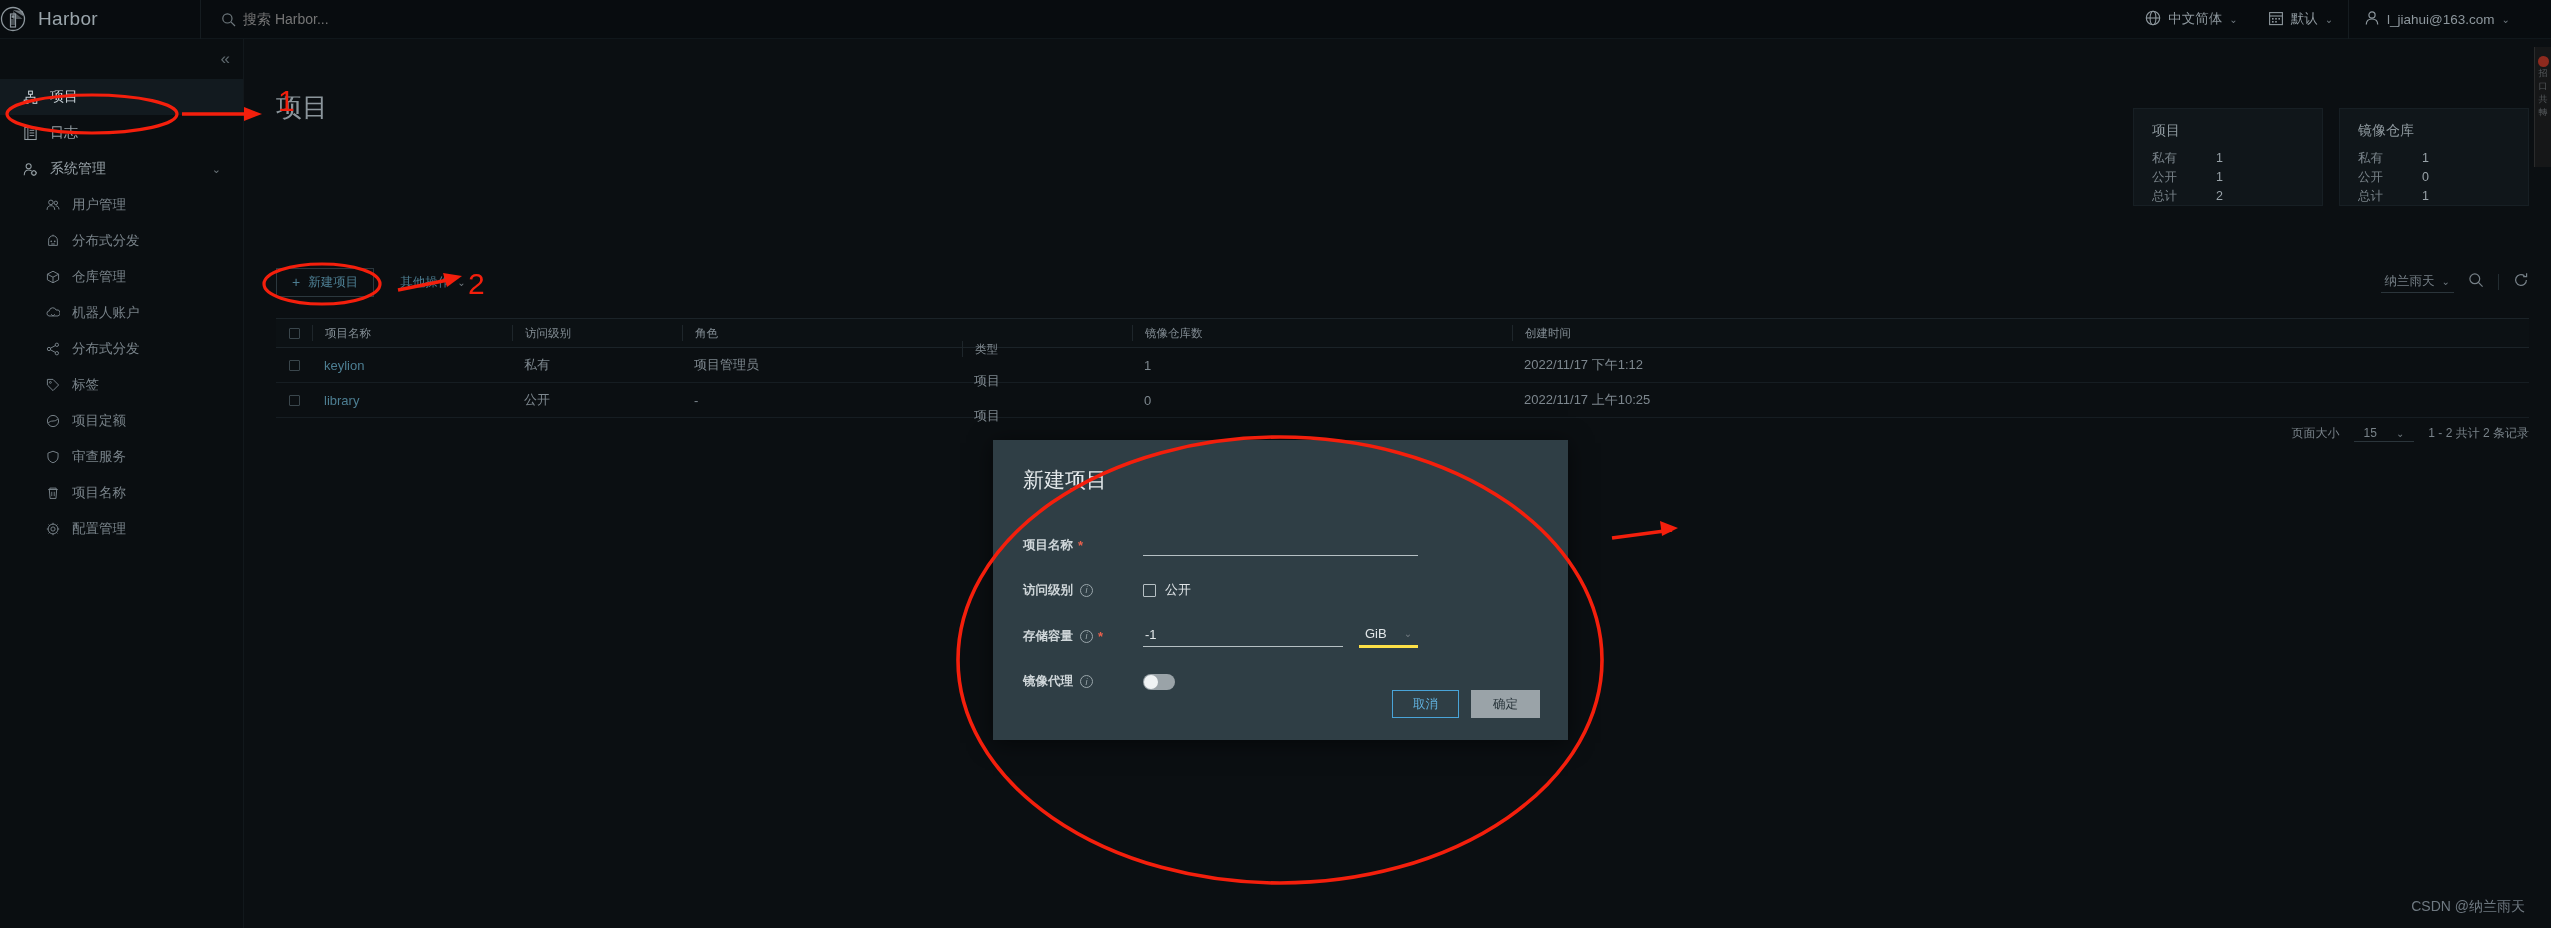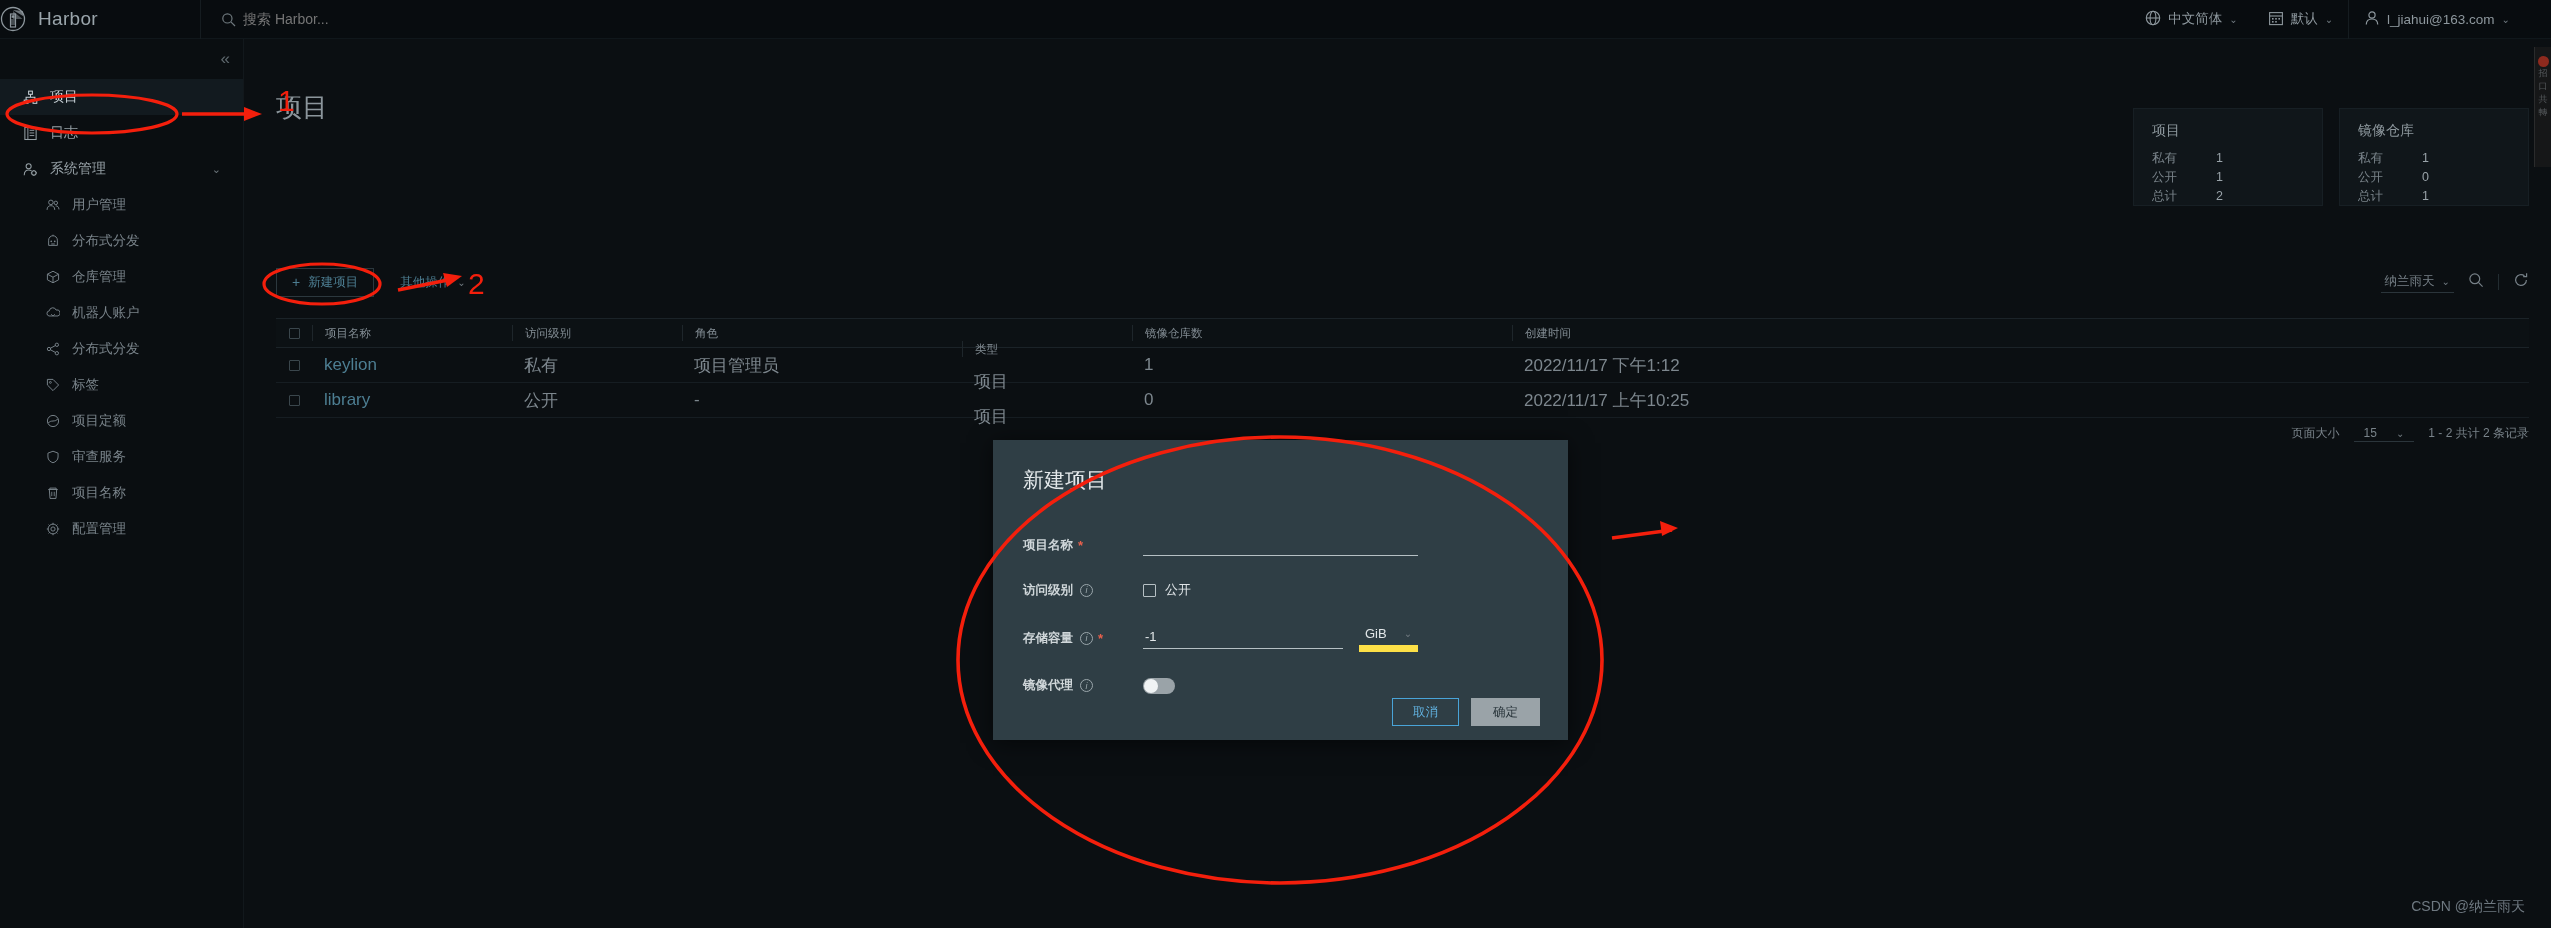--- a/index.html
+++ b/index.html
@@ -95,21 +95,21 @@
   .tb-ico { cursor: pointer; }
   .tb-sep { width: 1px; height: 16px; background: #222c31; }
 
   
   .table { position: absolute; left: 276px; top: 318px; right: 22px; }
   .thead, .trow { display: flex; align-items: center; }
   .thead {
     height: 30px; border-top: 1px solid #1b2328; border-bottom: 1px solid #1b2328;
     color: #828c93; font-size: 11.5px; background: #0c1114;
   }
-  .trow { height: 35px; border-bottom: 1px solid #161d22; color: #7d878e; font-size: 17px; }
+  .trow { height: 35px; border-bottom: 1px solid #161d22; color: #7d878e; font-size: 13px; }
   .c-check { width: 36px; display: flex; justify-content: center; }
   .cbox { width: 11px; height: 11px; border: 1px solid #3a464c; border-radius: 1px; cursor: pointer; }
   .c-name { width: 200px; }
   .c-access { width: 170px; }
   .c-role { width: 280px; }
   .c-type { width: 170px; margin-top: 32px; }
   .c-repo { width: 380px; }
   .c-time { flex: 1; }
   .thead .col { border-left: 1px solid #1e262b; padding-left: 12px; height: 16px; display: flex; align-items: center; }
   .thead .col:first-of-type { border-left: none; }
@@ -144,34 +144,34 @@
   }
   .finput {
     background: transparent; border: none; border-bottom: 1px solid #b6c0c4;
     outline: none; color: #e2e7e9; font-size: 13px; padding: 2px 2px 4px 2px;
     width: 200px; font-family: "Liberation Sans", sans-serif;
   }
   .finput.wide { width: 275px; }
   .mcheck { width: 13px; height: 13px; border: 1px solid #b6c0c4; border-radius: 1px; margin-right: 9px; cursor: pointer; }
   .mcheck-lbl { color: #dfe4e7; font-size: 13px; }
   .unit-sel {
-    border-bottom: 7px solid #fde047; color: #e2e7e9; font-size: 13px;
+    border-bottom: 3px solid #fde047; color: #e2e7e9; font-size: 13px;
     margin-left: 16px; padding: 2px 6px 4px 6px; display: flex; align-items: center;
     gap: 10px; cursor: pointer;
   }
   .toggle {
     width: 32px; height: 16px; background: #9aa3a8; border-radius: 9px;
     position: relative; cursor: pointer;
   }
   .toggle .knob {
     position: absolute; left: 1px; top: 1px; width: 14px; height: 14px;
     background: #f0f3f4; border-radius: 50%;
   }
   .modal-foot {
-    position: absolute; bottom: 14px; right: 28px; display: flex; gap: 12px; padding-left: 8px;
+    position: absolute; bottom: 22px; right: 28px; display: flex; gap: 12px; padding-left: 8px;
   }
   .btn-cancel {
     border: 1px solid #49a4d8; color: #62b3e2; background: transparent;
     height: 28px; padding: 0 20px; font-size: 12.5px; cursor: pointer;
     font-family: "Liberation Sans", sans-serif;
   }
   .btn-ok {
     border: none; background: #9aa3a8; color: #2a363c; height: 28px;
     padding: 0 22px; font-size: 12.5px; cursor: pointer;
     font-family: "Liberation Sans", sans-serif;

